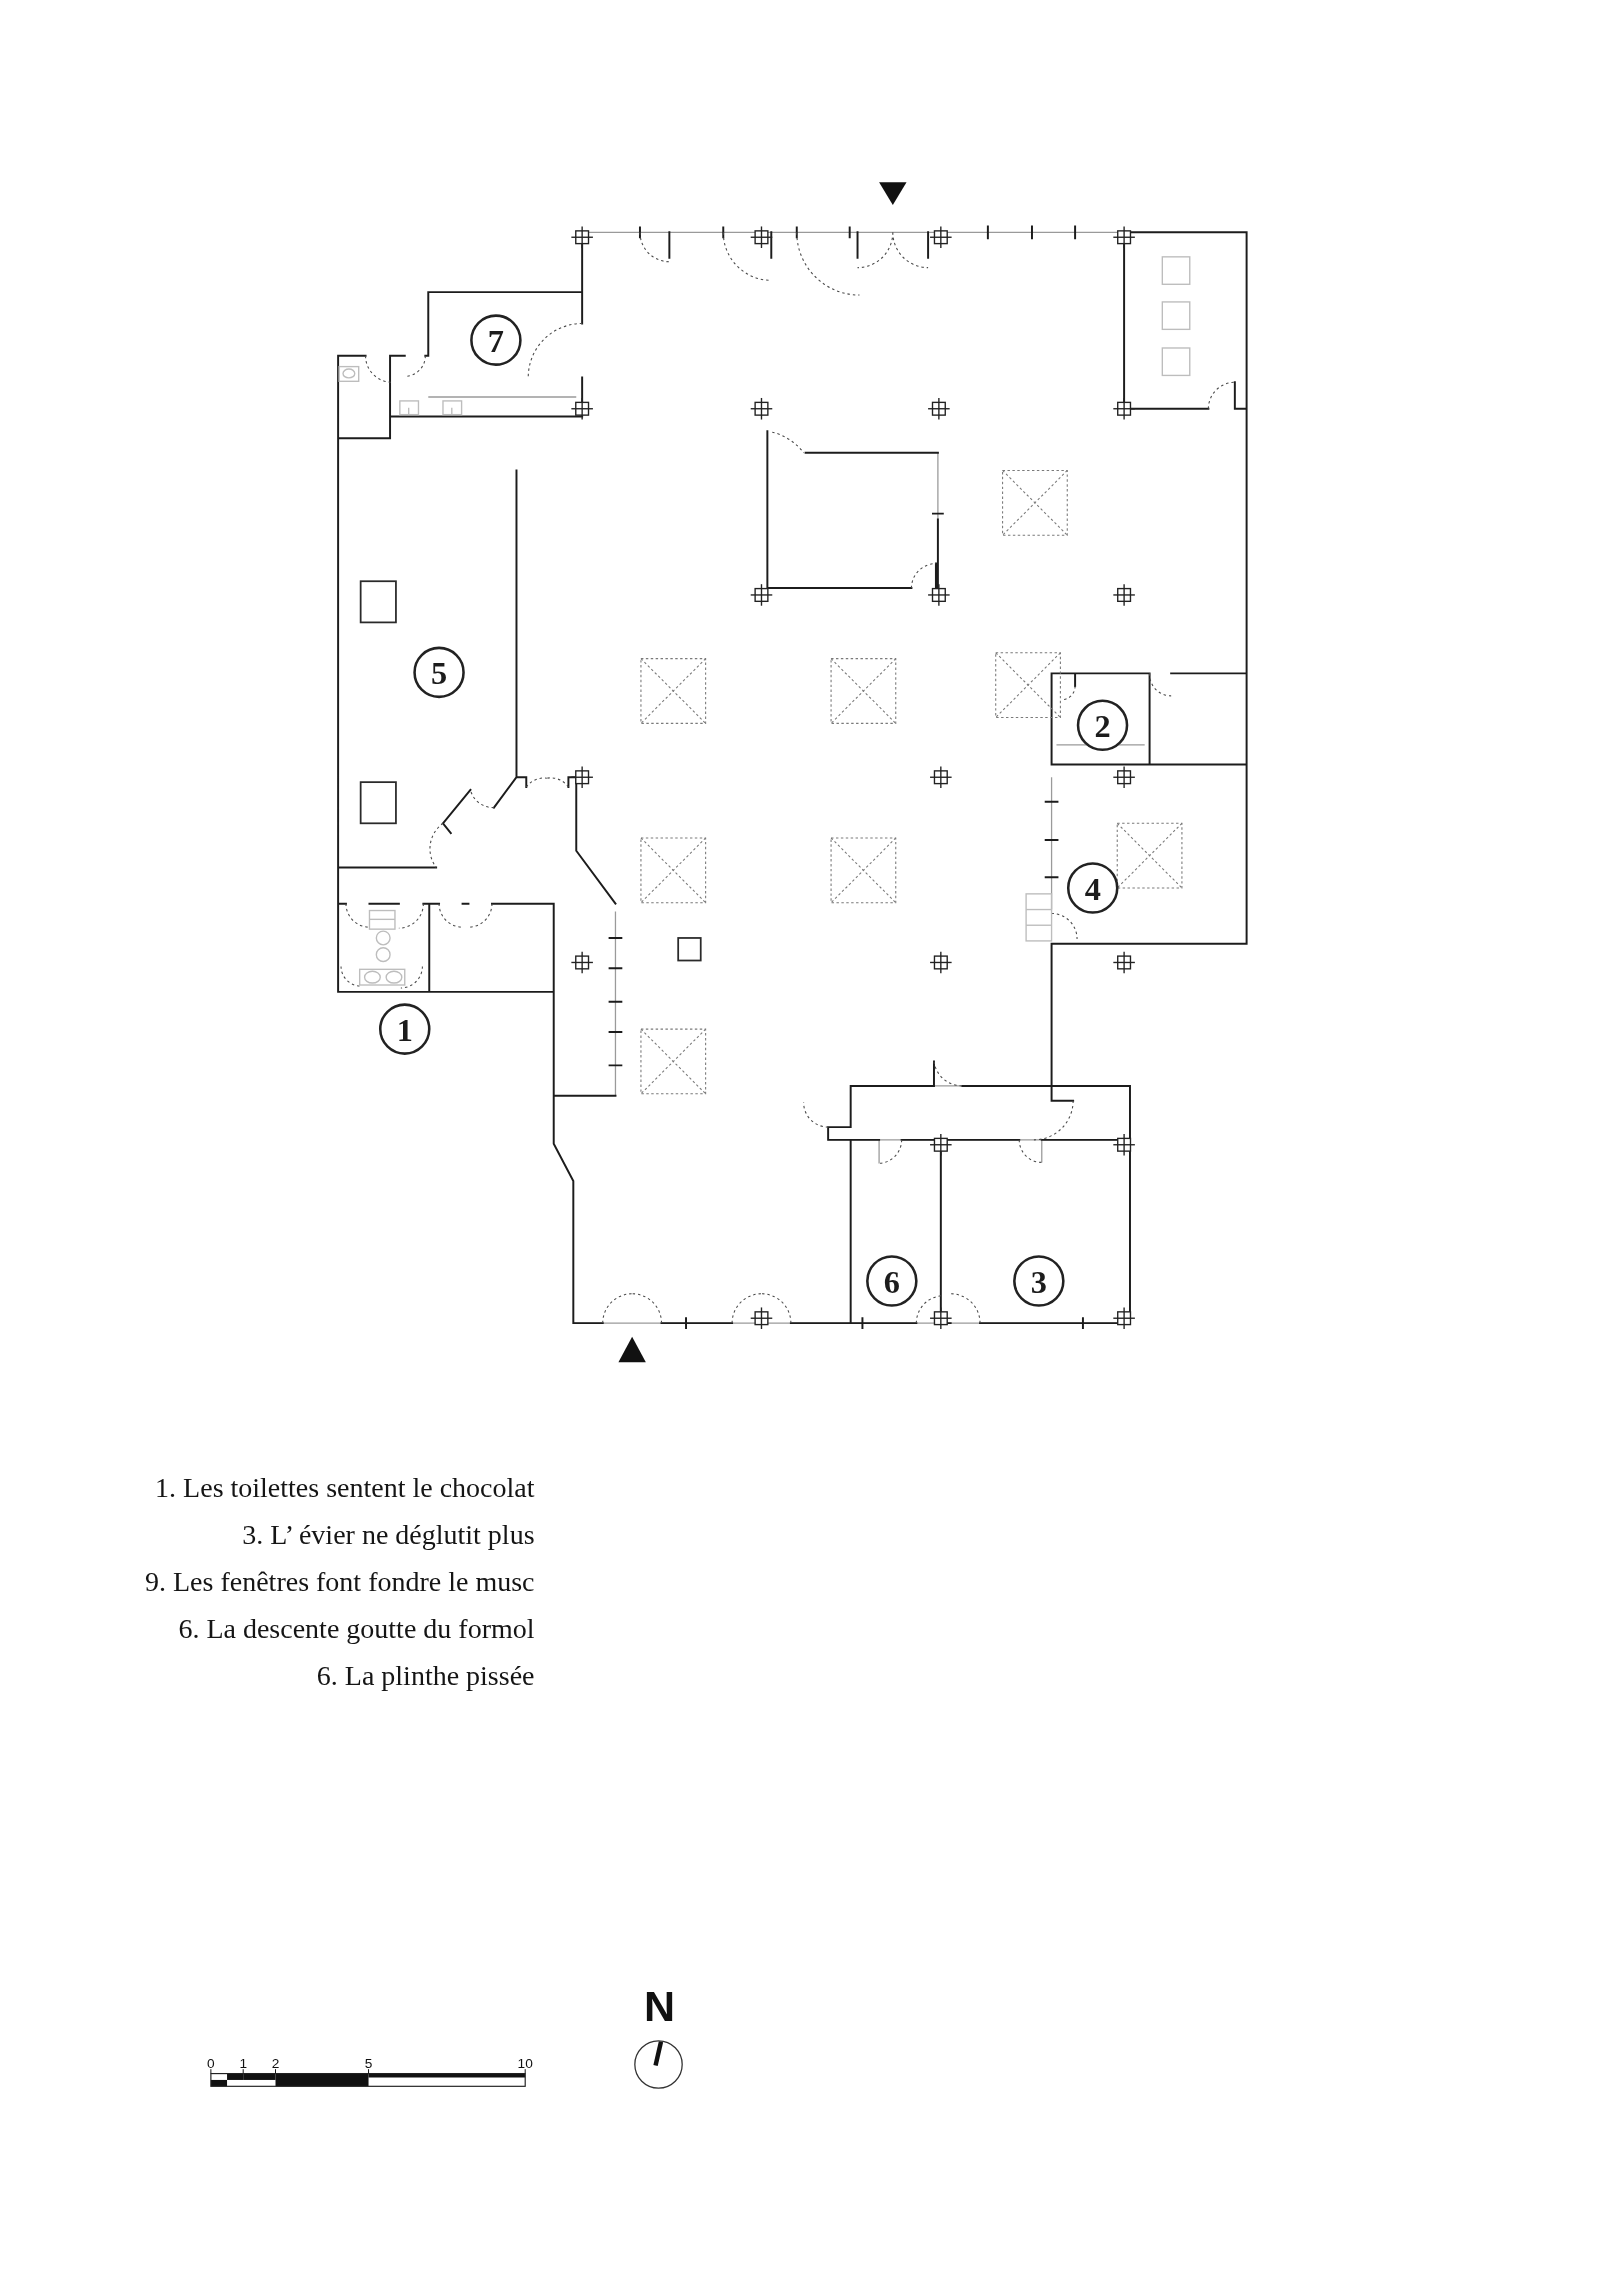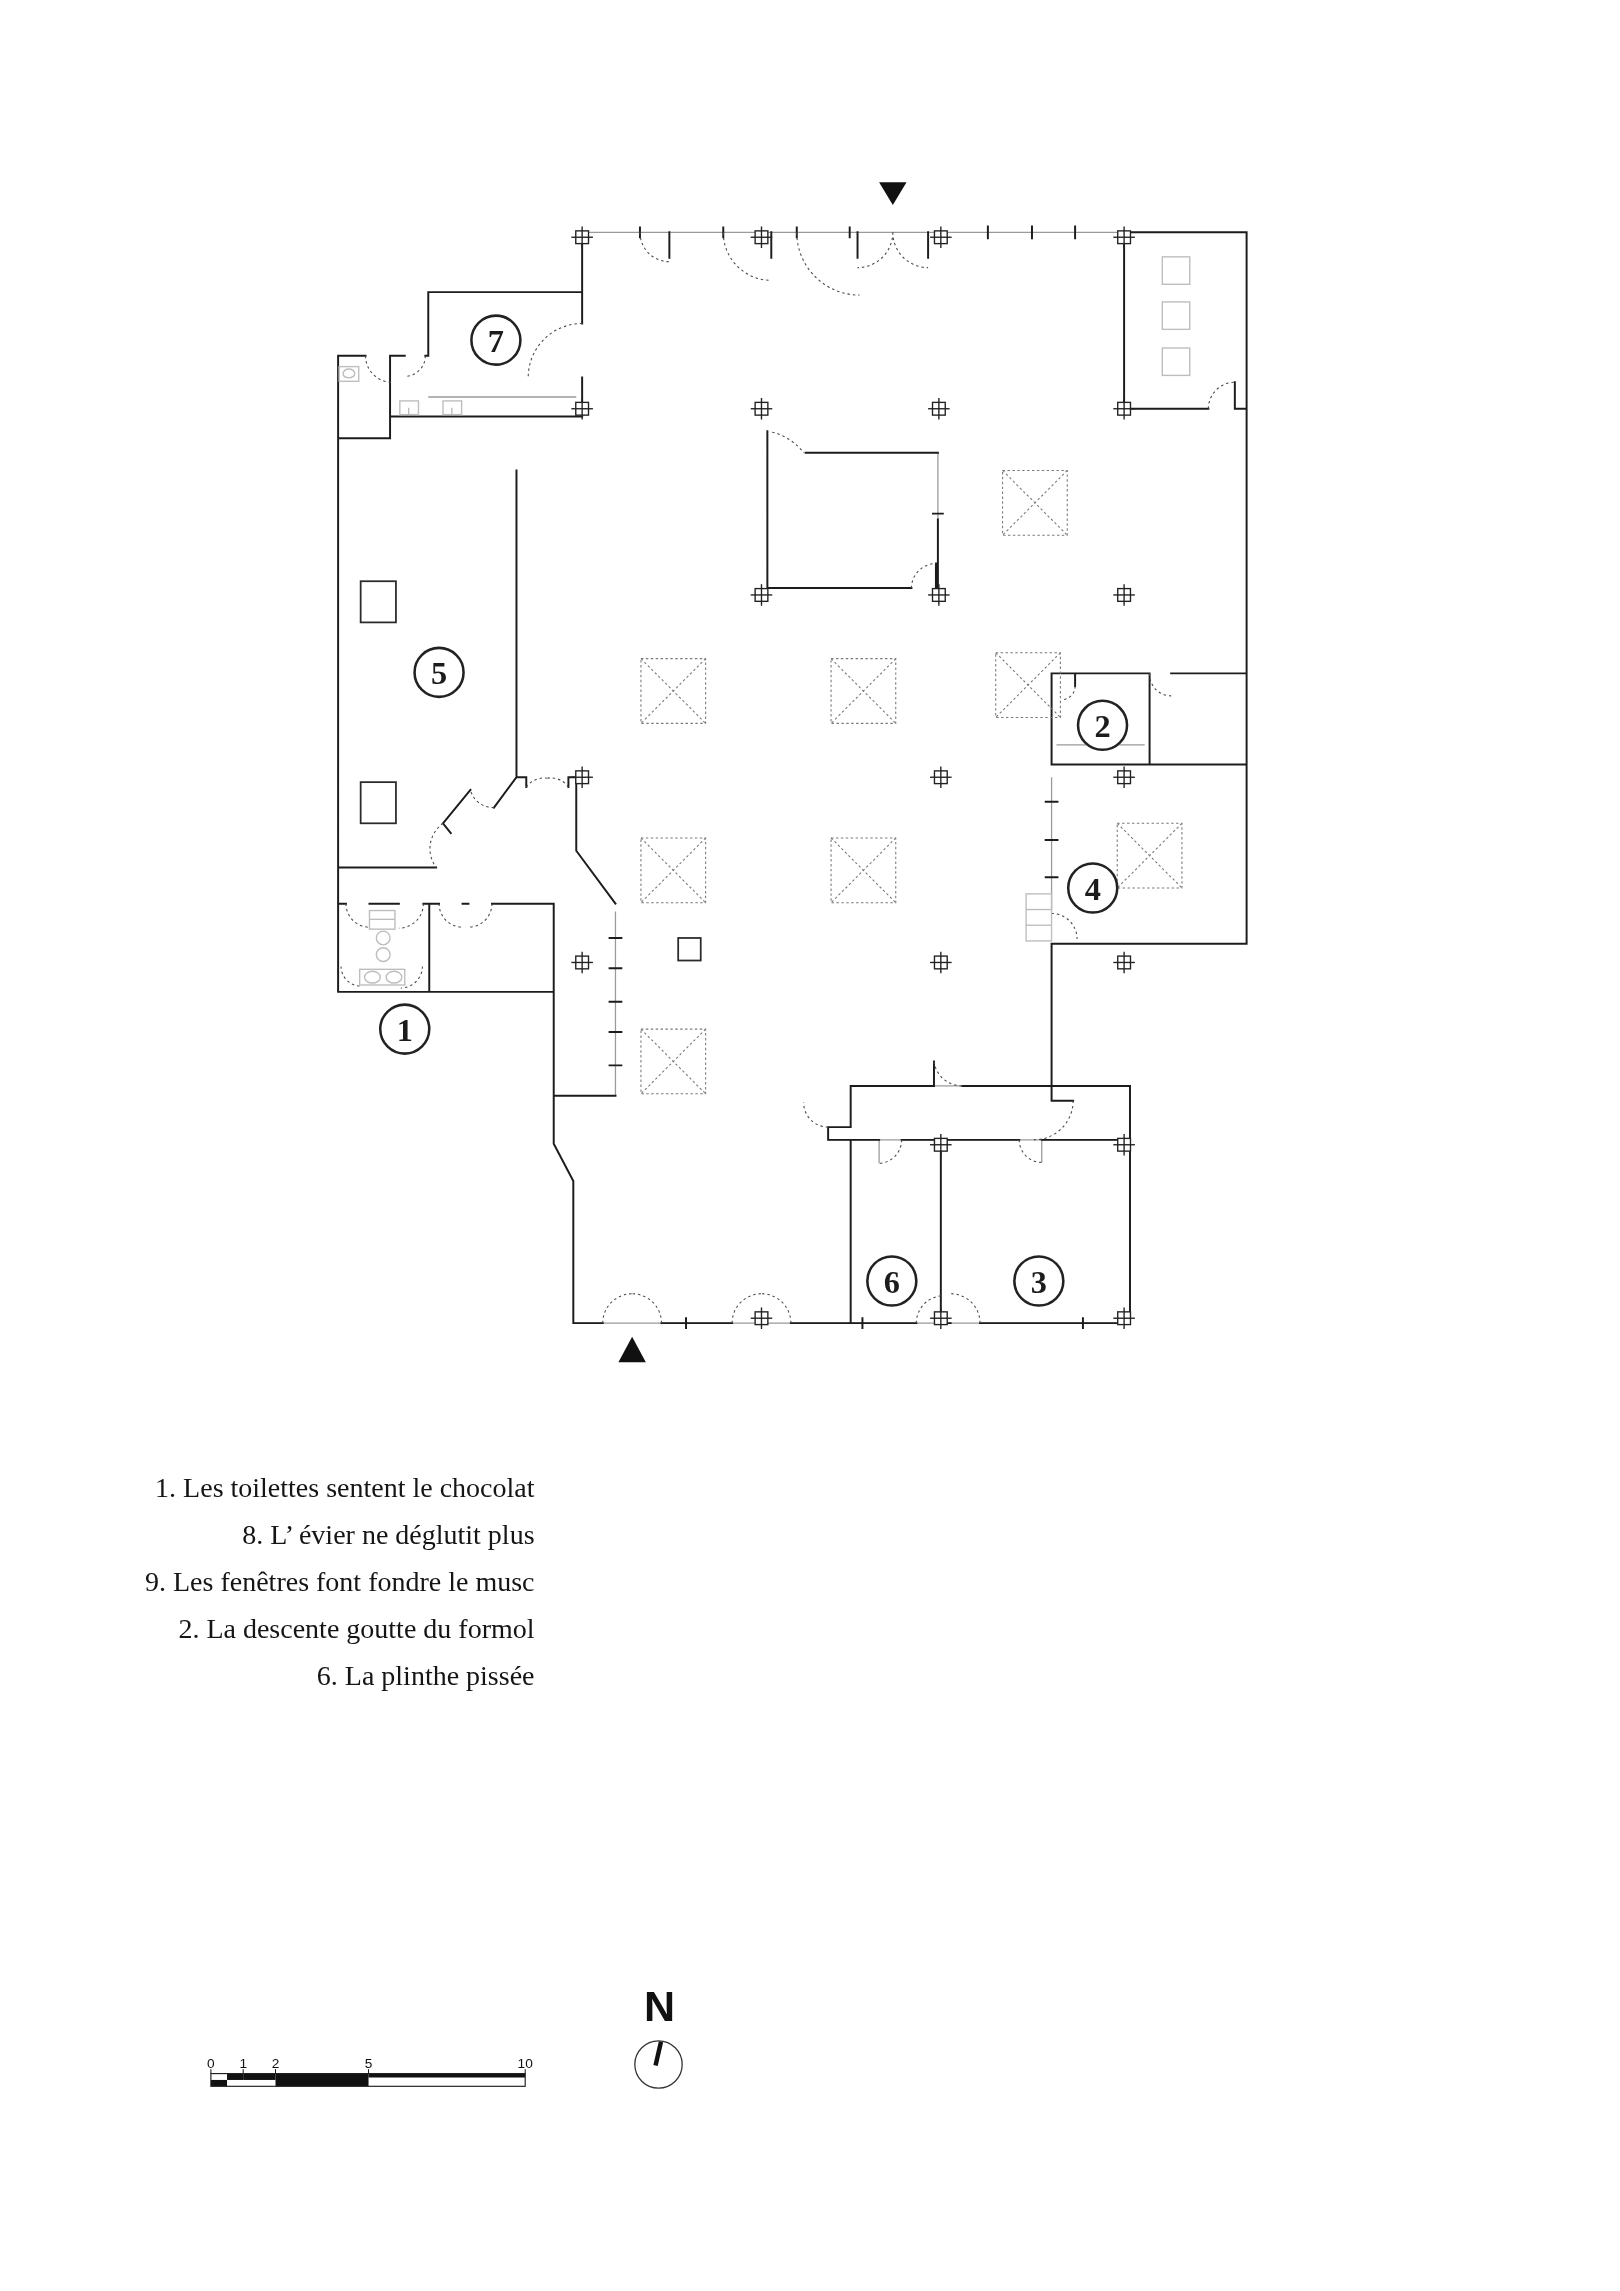--- a/index.html
+++ b/index.html
@@ -250,23 +250,23 @@
       <text class="marker-num" x="910" y="1319">6</text>
     </g>
     <g>
       <circle class="marker-circle" cx="506" cy="347" r="25"></circle>
       <text class="marker-num" x="506" y="359">7</text>
     </g>
   </svg>
 
   <div class="legend">
     <div class="legend-row">1. Les toilettes sentent le chocolat</div>
-    <div class="legend-row">8. L’ évier ne déglutit plus</div>
+    <div class="legend-row">3. L’ évier ne déglutit plus</div>
     <div class="legend-row">9. Les fenêtres font fondre le musc</div>
-    <div class="legend-row">2. La descente goutte du formol</div>
+    <div class="legend-row">6. La descente goutte du formol</div>
     <div class="legend-row">6. La plinthe pissée</div>
   </div>
 
 
   <svg class="scalebar" width="338" height="47" viewBox="0 0 345 48">
     <text x="10" y="14">0</text>
     <text x="43" y="14">1</text>
     <text x="76" y="14">2</text>
     <text x="171" y="14">5</text>
     <text x="331" y="14">10</text>

